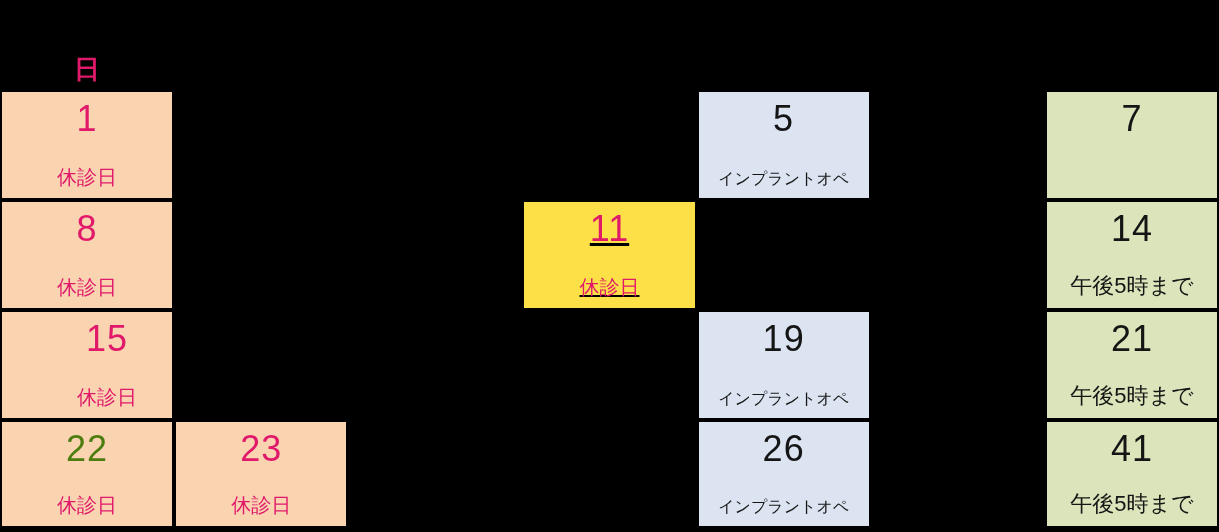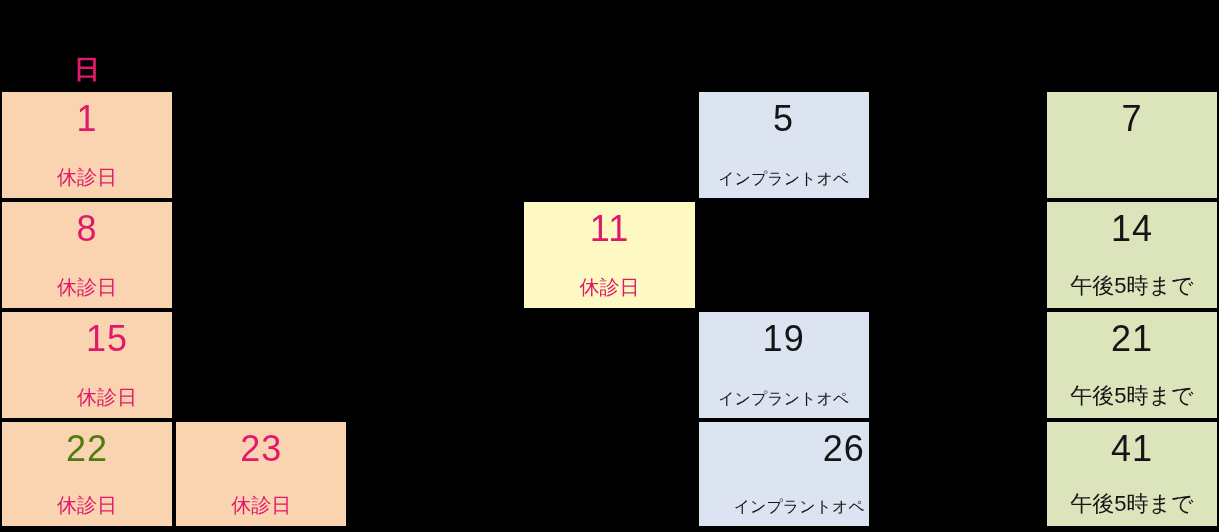--- a/index.html
+++ b/index.html
@@ -75,21 +75,21 @@
         <div class="day-num" style="color: rgb(21, 21, 21);">5</div>
         <div class="day-note note-implant" style="color: rgb(21, 21, 21);">インプラントオペ</div>
       </div>
       <div class="cell" style="grid-area: 2 / 7; background: rgb(219, 228, 186); border-color: rgb(0, 0, 0);">
         <div class="day-num" style="color: rgb(21, 21, 21);">7</div>
       </div>
       <div class="cell" style="grid-area: 3 / 1; background: rgb(250, 211, 177); border-color: rgb(0, 0, 0);">
         <div class="day-num" style="color: rgb(224, 25, 106);">8</div>
         <div class="day-note note-closed" style="color: rgb(224, 25, 106);">休診日</div>
       </div>
-      <div class="cell" style="grid-area: 3 / 4; background: #fef9c3; border-color: rgb(0, 0, 0);">
+      <div class="cell" style="grid-area: 3 / 4; background: #fde047; border-color: rgb(0, 0, 0); text-decoration: underline;">
         <div class="day-num" style="color: rgb(224, 25, 106);">11</div>
         <div class="day-note note-closed" style="color: rgb(224, 25, 106);">休診日</div>
       </div>
       <div class="cell" style="grid-area: 3 / 7; background: rgb(219, 228, 186); border-color: rgb(0, 0, 0);">
         <div class="day-num" style="color: rgb(21, 21, 21);">14</div>
         <div class="day-note note-hours" style="color: rgb(21, 21, 21);">午後5時まで</div>
       </div>
       <div class="cell" style="grid-area: 4 / 1; background: rgb(250, 211, 177); border-color: rgb(0, 0, 0); padding-left: 44px;">
         <div class="day-num" style="color: rgb(224, 25, 106);">15</div>
         <div class="day-note note-closed" style="color: rgb(224, 25, 106);">休診日</div>
@@ -103,21 +103,21 @@
         <div class="day-note note-hours" style="color: rgb(21, 21, 21);">午後5時まで</div>
       </div>
       <div class="cell" style="grid-area: 5 / 1; background: rgb(250, 211, 177); border-color: rgb(0, 0, 0);">
         <div class="day-num" style="color: #4d7c0f;">22</div>
         <div class="day-note note-closed" style="color: rgb(224, 25, 106);">休診日</div>
       </div>
       <div class="cell" style="grid-area: 5 / 2; background: rgb(250, 211, 177); border-color: rgb(0, 0, 0);">
         <div class="day-num" style="color: rgb(224, 25, 106);">23</div>
         <div class="day-note note-closed" style="color: rgb(224, 25, 106);">休診日</div>
       </div>
-      <div class="cell" style="grid-area: 5 / 5; background: rgb(219, 228, 240); border-color: rgb(0, 0, 0); align-items: flex-end;">
+      <div class="cell" style="grid-area: 5 / 5; background: rgb(219, 228, 240); border-color: rgb(0, 0, 0);">
         <div class="day-num" style="color: rgb(21, 21, 21);">26</div>
         <div class="day-note note-implant" style="color: rgb(21, 21, 21);">インプラントオペ</div>
       </div>
       <div class="cell" style="grid-area: 5 / 7; background: rgb(219, 228, 186); border-color: rgb(0, 0, 0);">
         <div class="day-num" style="color: rgb(21, 21, 21);">41</div>
         <div class="day-note note-hours" style="color: rgb(21, 21, 21);">午後5時まで</div>
       </div>
     </div>
 </div>
 

